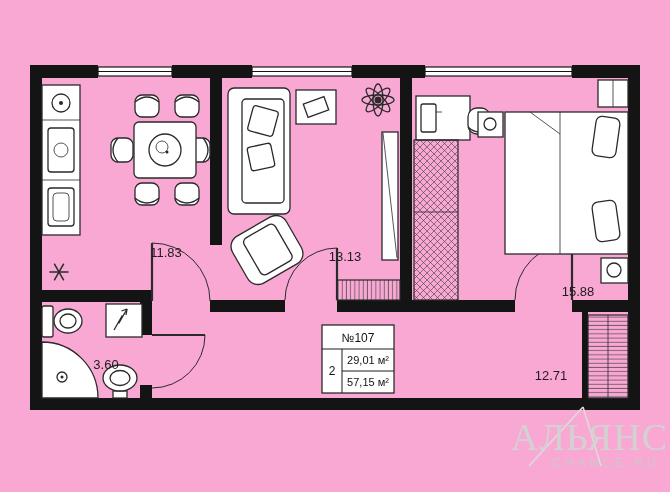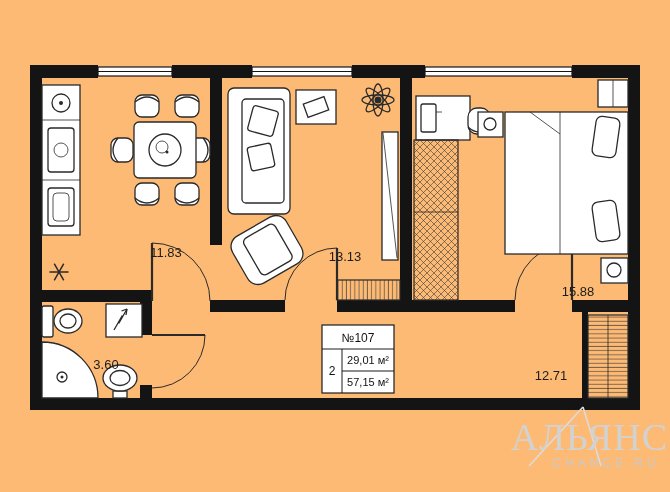--- a/index.html
+++ b/index.html
@@ -1,16 +1,16 @@
 <!DOCTYPE html>
 <html><head>
 <meta charset="utf-8">
 <style>
   html,body{margin:0;padding:0;background:#ffffff;}
-  .stage{position:relative;width:670px;height:492px;background:#fdba74;overflow:hidden;}
+  .stage{position:relative;width:670px;height:492px;background:#f9a8d4;overflow:hidden;}
   svg{display:block;}
   .s{fill:none;stroke:#2a2a2a;stroke-width:1.3;}
   .sf{fill:#ffffff;stroke:#2a2a2a;stroke-width:1.3;}
   .t{fill:none;stroke:#2a2a2a;stroke-width:0.8;}
   .hatch{stroke:#2a2a2a;stroke-width:1.2;}
   .leaf{stroke:#2a2a2a;stroke-width:2.2;}
   .arc{fill:none;stroke:#2a2a2a;stroke-width:1;}
   .win{fill:#ffffff;stroke:#141414;stroke-width:1.2;}
   .winline{stroke:#141414;stroke-width:1;}
   .lbl{font:13px "Liberation Sans",sans-serif;fill:#1c1c1c;}

